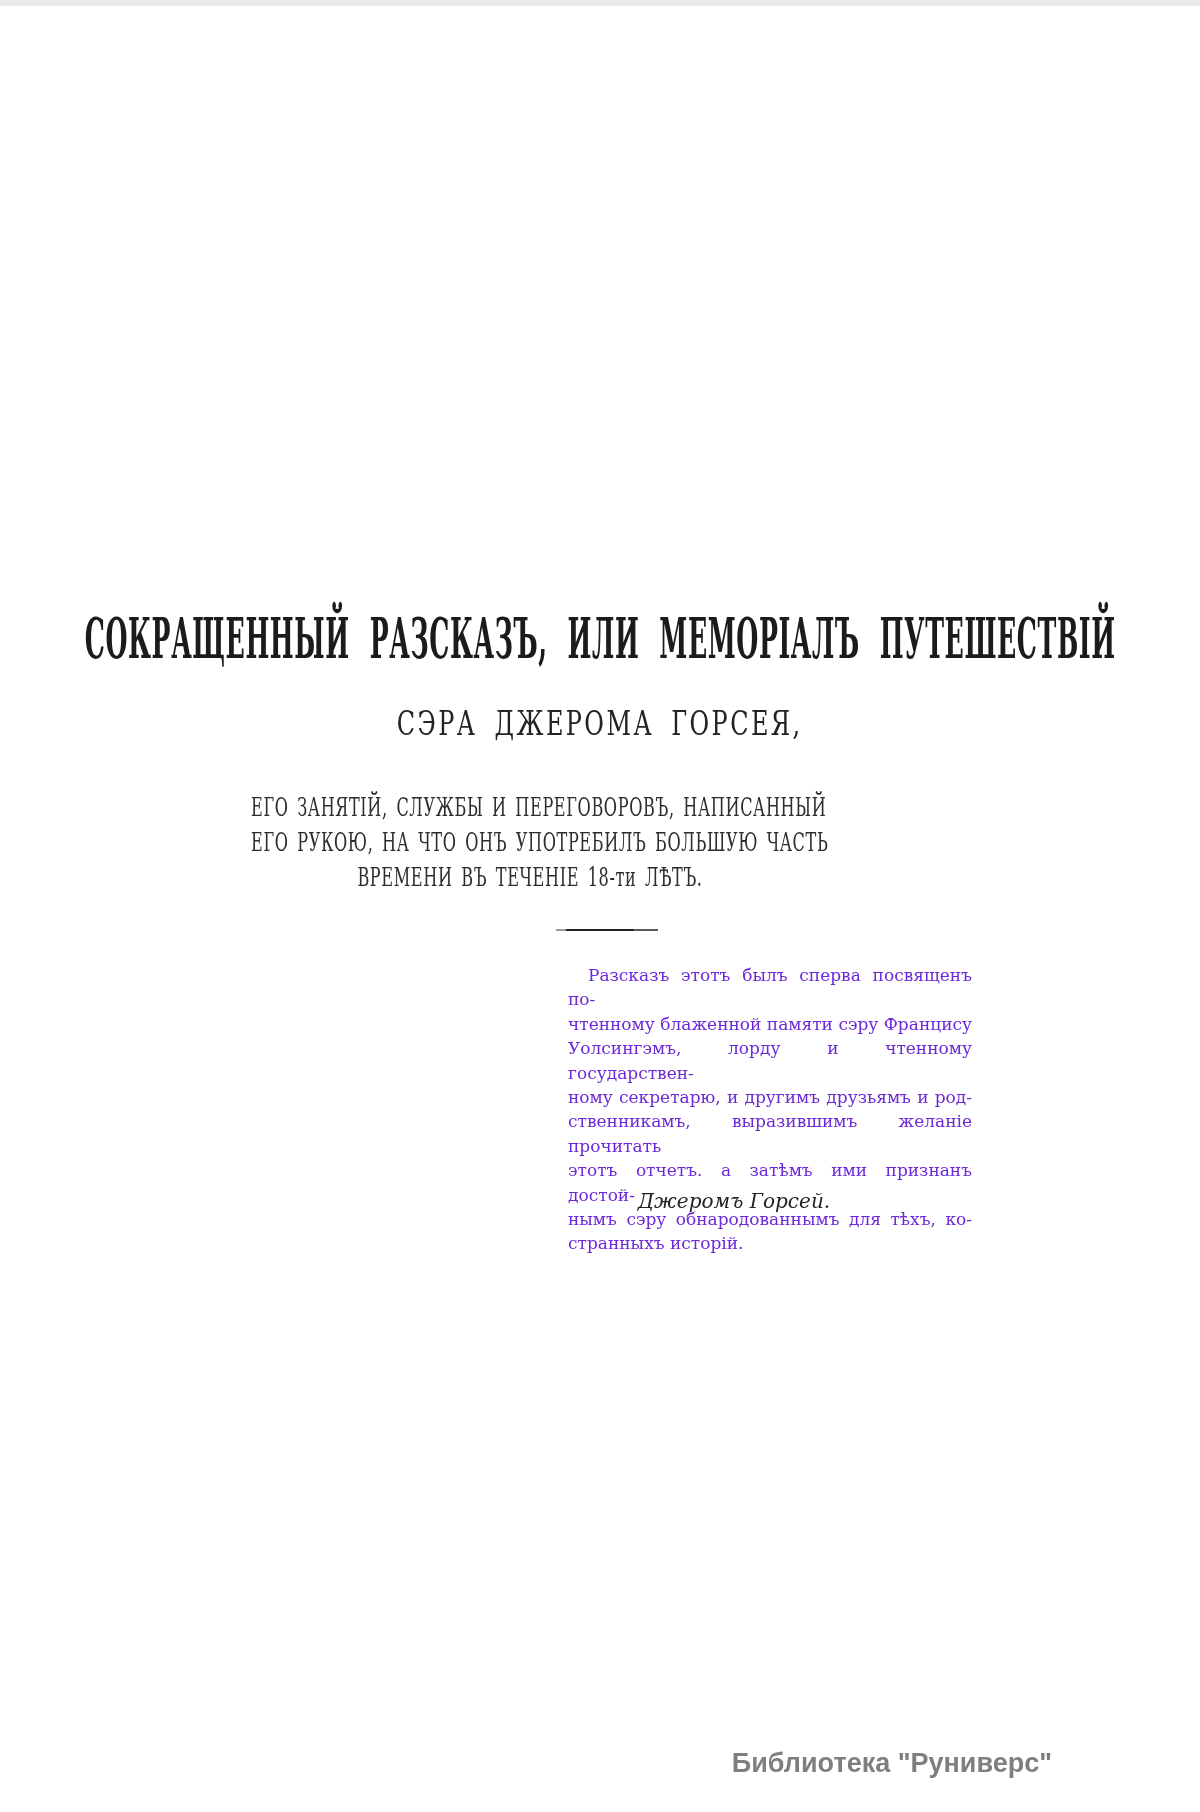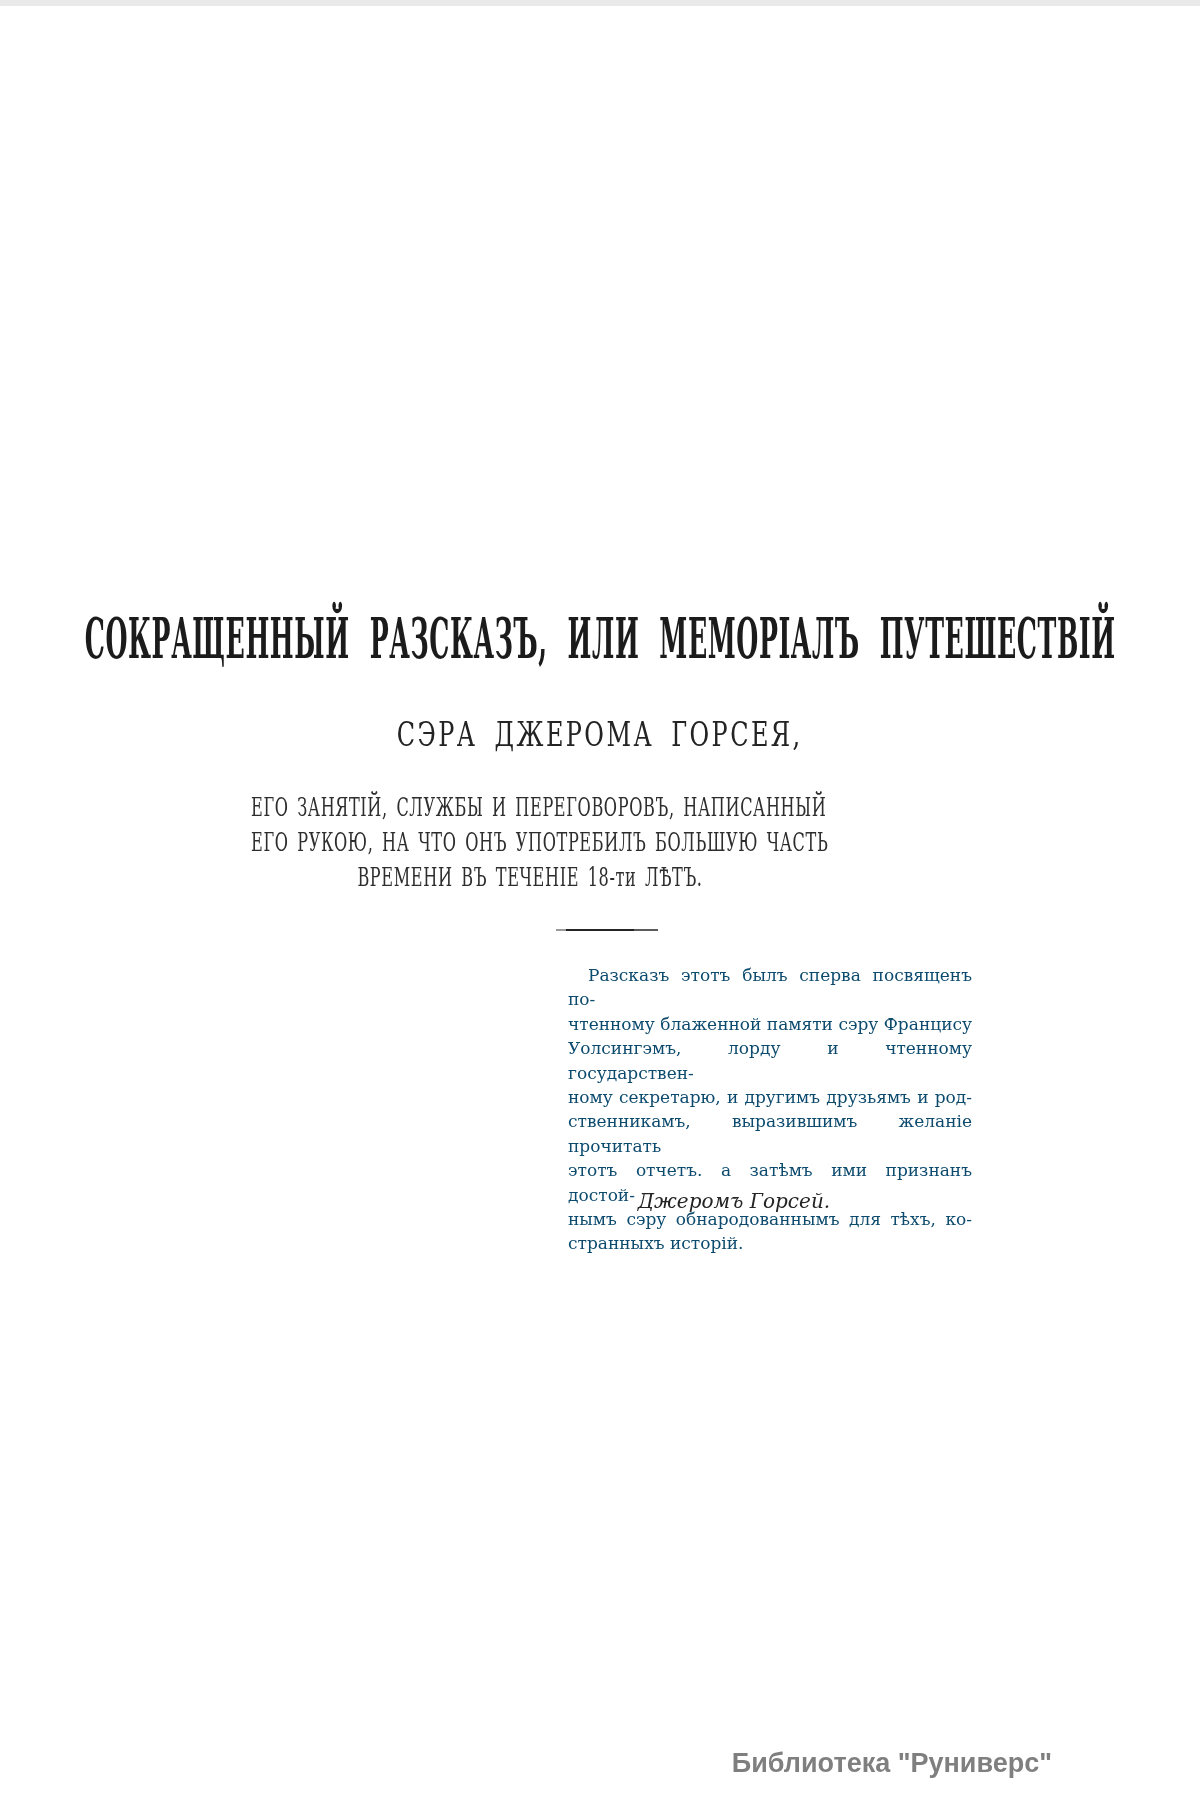--- a/index.html
+++ b/index.html
@@ -33,21 +33,21 @@
     color: #1b1b1b;
     transform: scale(0.55, 1.22);
     transform-origin: center center;
   }
 
   
   .subtitle-wrap {
     position: absolute;
     left: 0; right: 0; top: 700px;
     height: 46px;
-    display: flex; align-items: flex-end; justify-content: center;
+    display: flex; align-items: flex-start; justify-content: center;
   }
   .subtitle-text {
     display: inline-block;
     white-space: nowrap;
     font-size: 30px;
     letter-spacing: 3px;
     word-spacing: 0.3em;
     color: #232323;
     transform: scale(0.8, 1.12);
     transform-origin: center center;
@@ -78,21 +78,21 @@
     width: 102px; height: 2px;
     background: linear-gradient(90deg, #9a9a9a 0 10px, #242424 10px 78px, #5b5b5b 78px 102px);
   }
 
   
   .dedication {
     position: absolute;
     left: 568px; top: 957px;
     width: 404px;
     font-size: 17px;
-    color: #0c4a6e;
+    color: #6d28d9;
   }
   .ded-line {
     text-align: justify;
     text-align-last: justify;
     line-height: 24.4px;
     white-space: normal;
   }
   .ded-line:first-child { text-indent: 20px; }
   .ded-line:last-child { text-align-last: left; }
 

